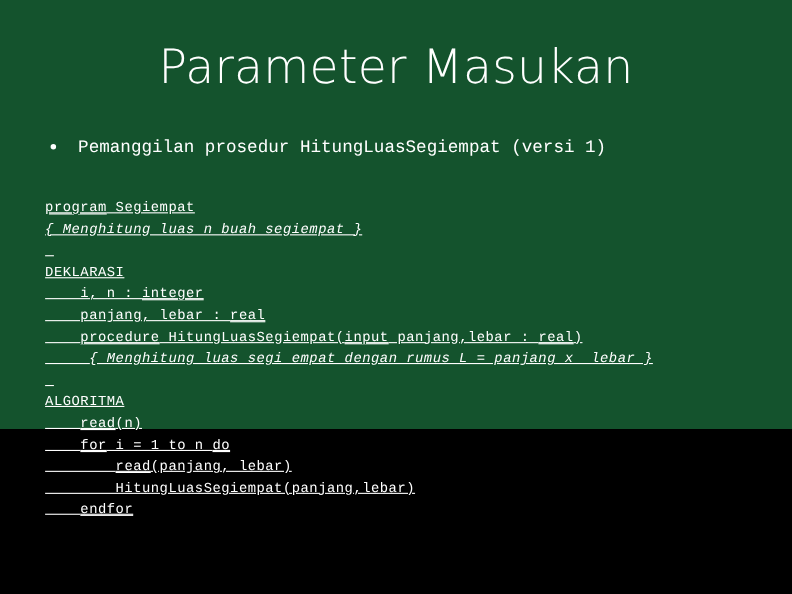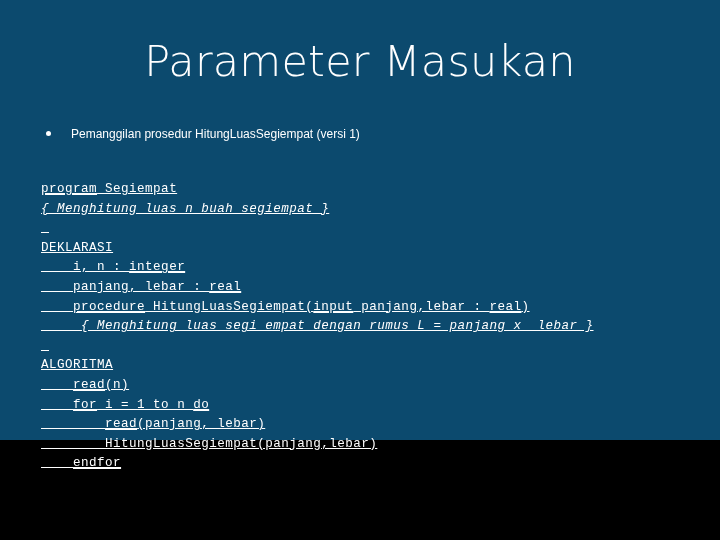--- a/index.html
+++ b/index.html
@@ -9,22 +9,22 @@
   }
   body {
     width: 720px;
     height: 540px;
     overflow: hidden;
     font-family: "Liberation Sans", sans-serif;
   }
   .slide {
     position: relative;
     width: 720px;
-    height: 440px;
-    background: #0c4a6e;
+    height: 390px;
+    background: #14532d;
     color: #ffffff;
   }
   .slide-title {
     position: absolute;
     left: 0;
     top: 36px;
     width: 720px;
     text-align: center;
     font-family: "DejaVu Sans", sans-serif;
     font-weight: 300;
@@ -36,23 +36,23 @@
   }
   .bullet-list {
     position: absolute;
     left: 40px;
     top: 122px;
     width: 640px;
   }
   .bullet-item {
     position: relative;
     padding-left: 31px;
-    font-family: Liberation Sans, sans-serif;
+    font-family: Liberation Mono, monospace;
     font-weight: 300;
-    font-size: 12px;
+    font-size: 16px;
     line-height: 24px;
     color: #ffffff;
     white-space: nowrap;
   }
   .bullet-dot {
     position: absolute;
     left: 6px;
     top: 9px;
     width: 5px;
     height: 5px;

